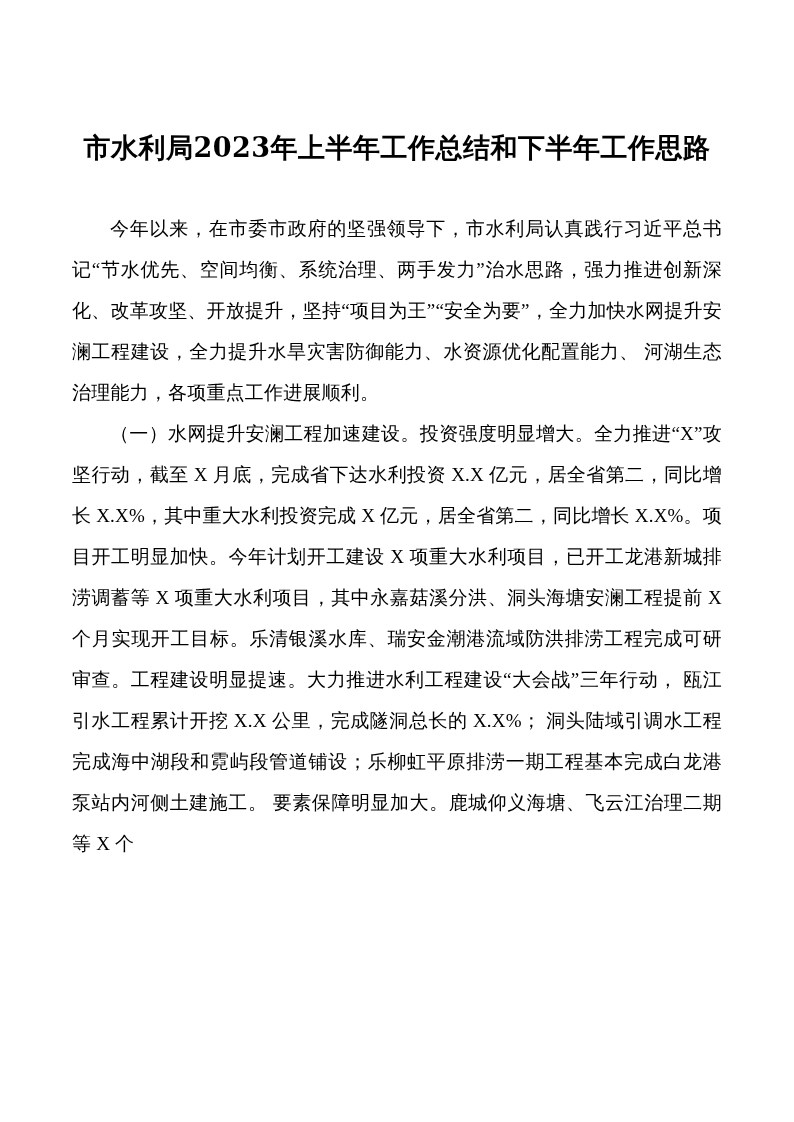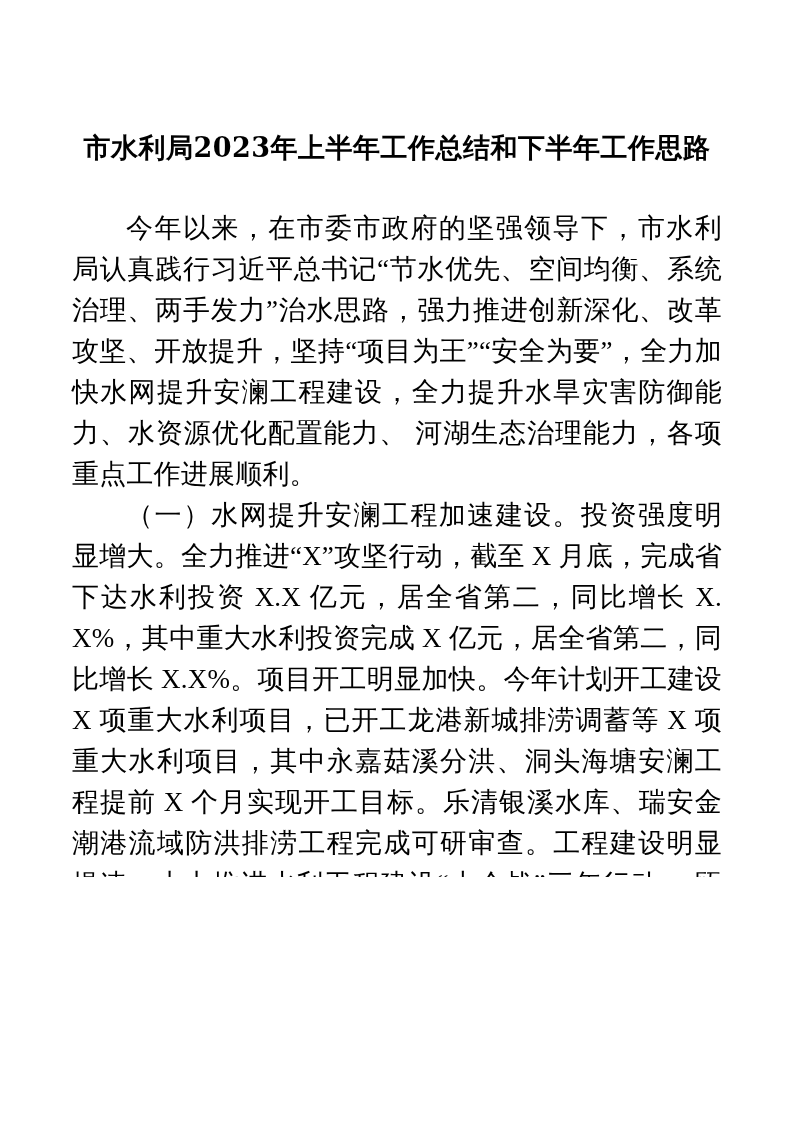--- a/index.html
+++ b/index.html
@@ -27,21 +27,21 @@
     text-align: center;
     color: #000000;
     letter-spacing: 0.5px;
     margin: 12px 0 0 0;
     padding: 0 10px;
   }
   .body-block {
     margin-top: 36px;
   }
   p.para {
-    font-size: 27px;
+    font-size: 19px;
     line-height: 41px;
     color: #000000;
     text-align: justify;
     text-justify: inter-ideograph;
     margin: 0;
     text-indent: 2em;
     letter-spacing: 0.2px;
     word-break: break-all;
   }
   p.para + p.para {

